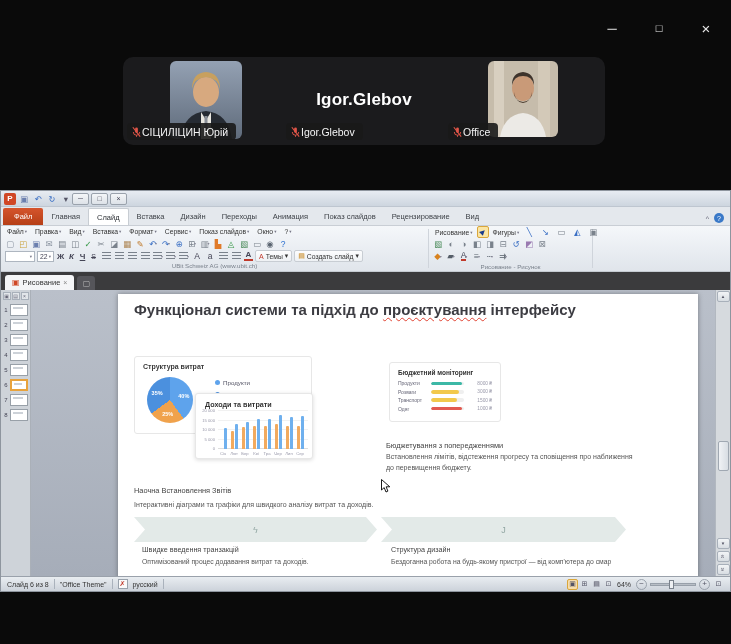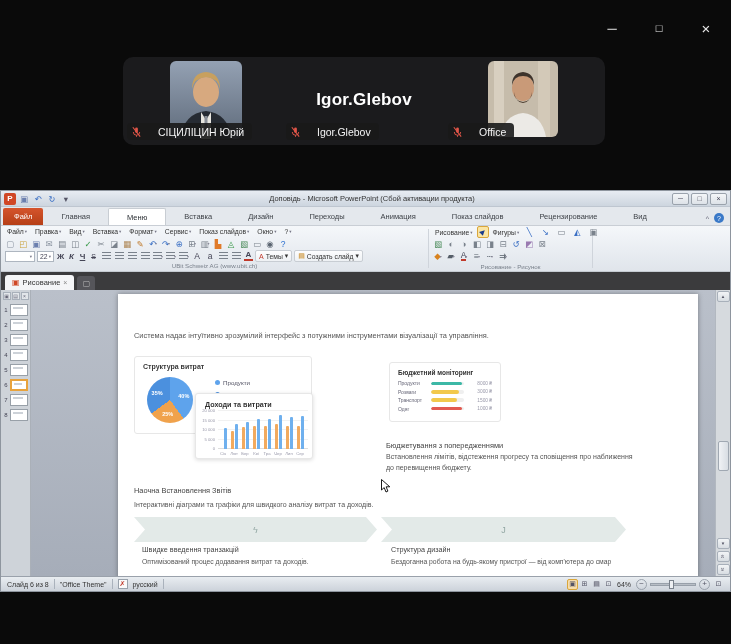--- a/index.html
+++ b/index.html
@@ -7,34 +7,34 @@
   body{font-family:"Liberation Sans","DejaVu Sans",sans-serif;-webkit-font-smoothing:antialiased}
   .screen{position:relative;width:731px;height:644px;background:#0a0a0a;overflow:hidden}
 
   
   .win-btn{position:absolute;top:18px;width:24px;height:20px;color:#e9e9e9;display:flex;align-items:center;justify-content:center;font-size:13px;cursor:default}
 
   
   .call-strip{position:absolute;left:123px;top:57px;width:482px;height:88px;background:#1b1b1d;border-radius:10px}
   .avatar{position:absolute;top:4px;border-radius:6px;overflow:hidden}
   .big-name{position:absolute;left:0;right:0;top:33px;text-align:center;color:#fff;font-weight:bold;font-size:17px;letter-spacing:.2px}
-  .pill{position:absolute;bottom:5px;height:17px;background:rgba(26,26,26,.9);border-radius:4px;display:flex;align-items:center;gap:16px;padding:0 8px 0 4px;color:#f4f4f4;font-size:10.5px;white-space:nowrap}
+  .pill{position:absolute;bottom:5px;height:17px;background:rgba(26,26,26,.9);border-radius:4px;display:flex;align-items:center;gap:0;padding:0 8px 0 4px;color:#f4f4f4;font-size:10.5px;white-space:nowrap}
   .mic{display:flex;align-items:center}
 
   
   .ppt{position:absolute;left:0;top:190px;width:731px;height:402px;background:#e8ebef;border:1px solid #8e959e}
   .titlebar{height:16px;background:linear-gradient(#e7ecf2,#cdd5df);display:flex;align-items:center;padding:0 3px;border-bottom:1px solid #bec6d0}
   .qat{display:flex;align-items:center;gap:2px}
   .tb-title{flex:1;text-align:center;font-size:7.5px;color:#333}
   .tbtns{display:flex;gap:2px}
   .tbtn{width:17px;height:12px;border:1px solid #9aa2ac;background:linear-gradient(#f4f6f8,#dde2e8);font-size:7px;color:#445;display:flex;align-items:center;justify-content:center;border-radius:2px}
 
   .tabrow{height:19px;display:flex;align-items:flex-end;background:#e4e8ed;border-bottom:1px solid #c9ced5;padding:0 2px}
   .rtabs{display:flex;align-items:flex-end;flex:1}
-  .rtab{font-size:7.5px;color:#3e4248;padding:0 18px;line-height:17px;height:17px}
+  .rtab{font-size:7.5px;color:#3e4248;padding:0 8px;line-height:17px;height:17px}
   .rtab.file{background:linear-gradient(#d5542c,#b63f17);color:#fff;border-radius:2px 2px 0 0;padding:0 11px}
   .rtab.active{background:#fff;border:1px solid #c8cdd3;border-bottom:none;border-radius:2px 2px 0 0;color:#2a2e33}
   .tab-right{display:flex;align-items:center;gap:5px;padding:0 4px 2px 0}
   .collapse{font-size:7px;color:#667}
   .helpbtn{width:10px;height:10px;border-radius:50%;background:#3a79c8;color:#fff;font-size:7px;display:flex;align-items:center;justify-content:center}
 
   .ribbon{height:46px;background:linear-gradient(#f5f7fa,#e9edf2 55%,#e0e5eb);border-bottom:1px solid #c5cbd2;display:flex}
   .rgroup{display:flex;flex-direction:column}
   .rgroup.left{width:427px}
   .rgroup.rightg{width:163px}
@@ -221,33 +221,32 @@
           <span class="ic">
             <span style="color: rgb(58, 111, 196);">↶</span>
           </span>
           <span class="ic">
             <span style="color: rgb(58, 111, 196);">↻</span>
           </span>
           <span class="ic">
             <span style="color: rgb(85, 85, 102);">▾</span>
           </span>
         </div>
-      <div class="tb-title">Доповідь  -  Microsoft PowerPoint (Сбой активации продукта)</div>
       <div class="tbtns">
         <span class="tbtn">─</span>
         <span class="tbtn">□</span>
         <span class="tbtn">×</span>
       </div>
     </div>
 
     <div class="tabrow">
       <div class="rtabs" id="rtabs">
           <div class="rtab file">Файл</div>
           <div class="rtab">Главная</div>
-          <div class="rtab active">Меню</div>
+          <div class="rtab active">Слайд</div>
           <div class="rtab">Вставка</div>
           <div class="rtab">Дизайн</div>
           <div class="rtab">Переходы</div>
           <div class="rtab">Анимация</div>
           <div class="rtab">Показ слайдов</div>
           <div class="rtab">Рецензирование</div>
           <div class="rtab">Вид</div>
         </div>
       <div class="tab-right">
         <span class="collapse">^</span>
@@ -577,21 +576,21 @@
             </div>
             <div class="titem">
               <span class="tnum">8</span>
               <span class="tbox"></span>
             </div>
           </div>
       </div>
 
       <div class="editor">
         <div class="canvas">
-          <div class="s-sub">Система надає інтуїтивно зрозумілий інтерфейс з потужними інструментами візуалізації та управління.</div>
+          <div class="s-title"><span>Функціонал системи та підхід до </span><span class="sq">проєктування</span><span> інтерфейсу</span></div>
 
           <div class="card pie-card">
             <div class="c-title">Структура витрат</div>
             <div class="pie" id="pie" style="background: conic-gradient(rgb(94, 163, 236) 0%, rgb(94, 163, 236) 40%, rgb(240, 162, 76) 40%, rgb(240, 162, 76) 65%, rgb(75, 144, 222) 65%, rgb(75, 144, 222) 100%);"></div>
             <div id="pielabels">
                 <span class="plabel" style="left: 48.7903px; top: 38.5193px;">40%</span>
                 <span class="plabel" style="left: 32.7317px; top: 57.3215px;">25%</span>
                 <span class="plabel" style="left: 22.0804px; top: 36.4171px;">35%</span>
               </div>
             <div class="legend" id="pielegend">

